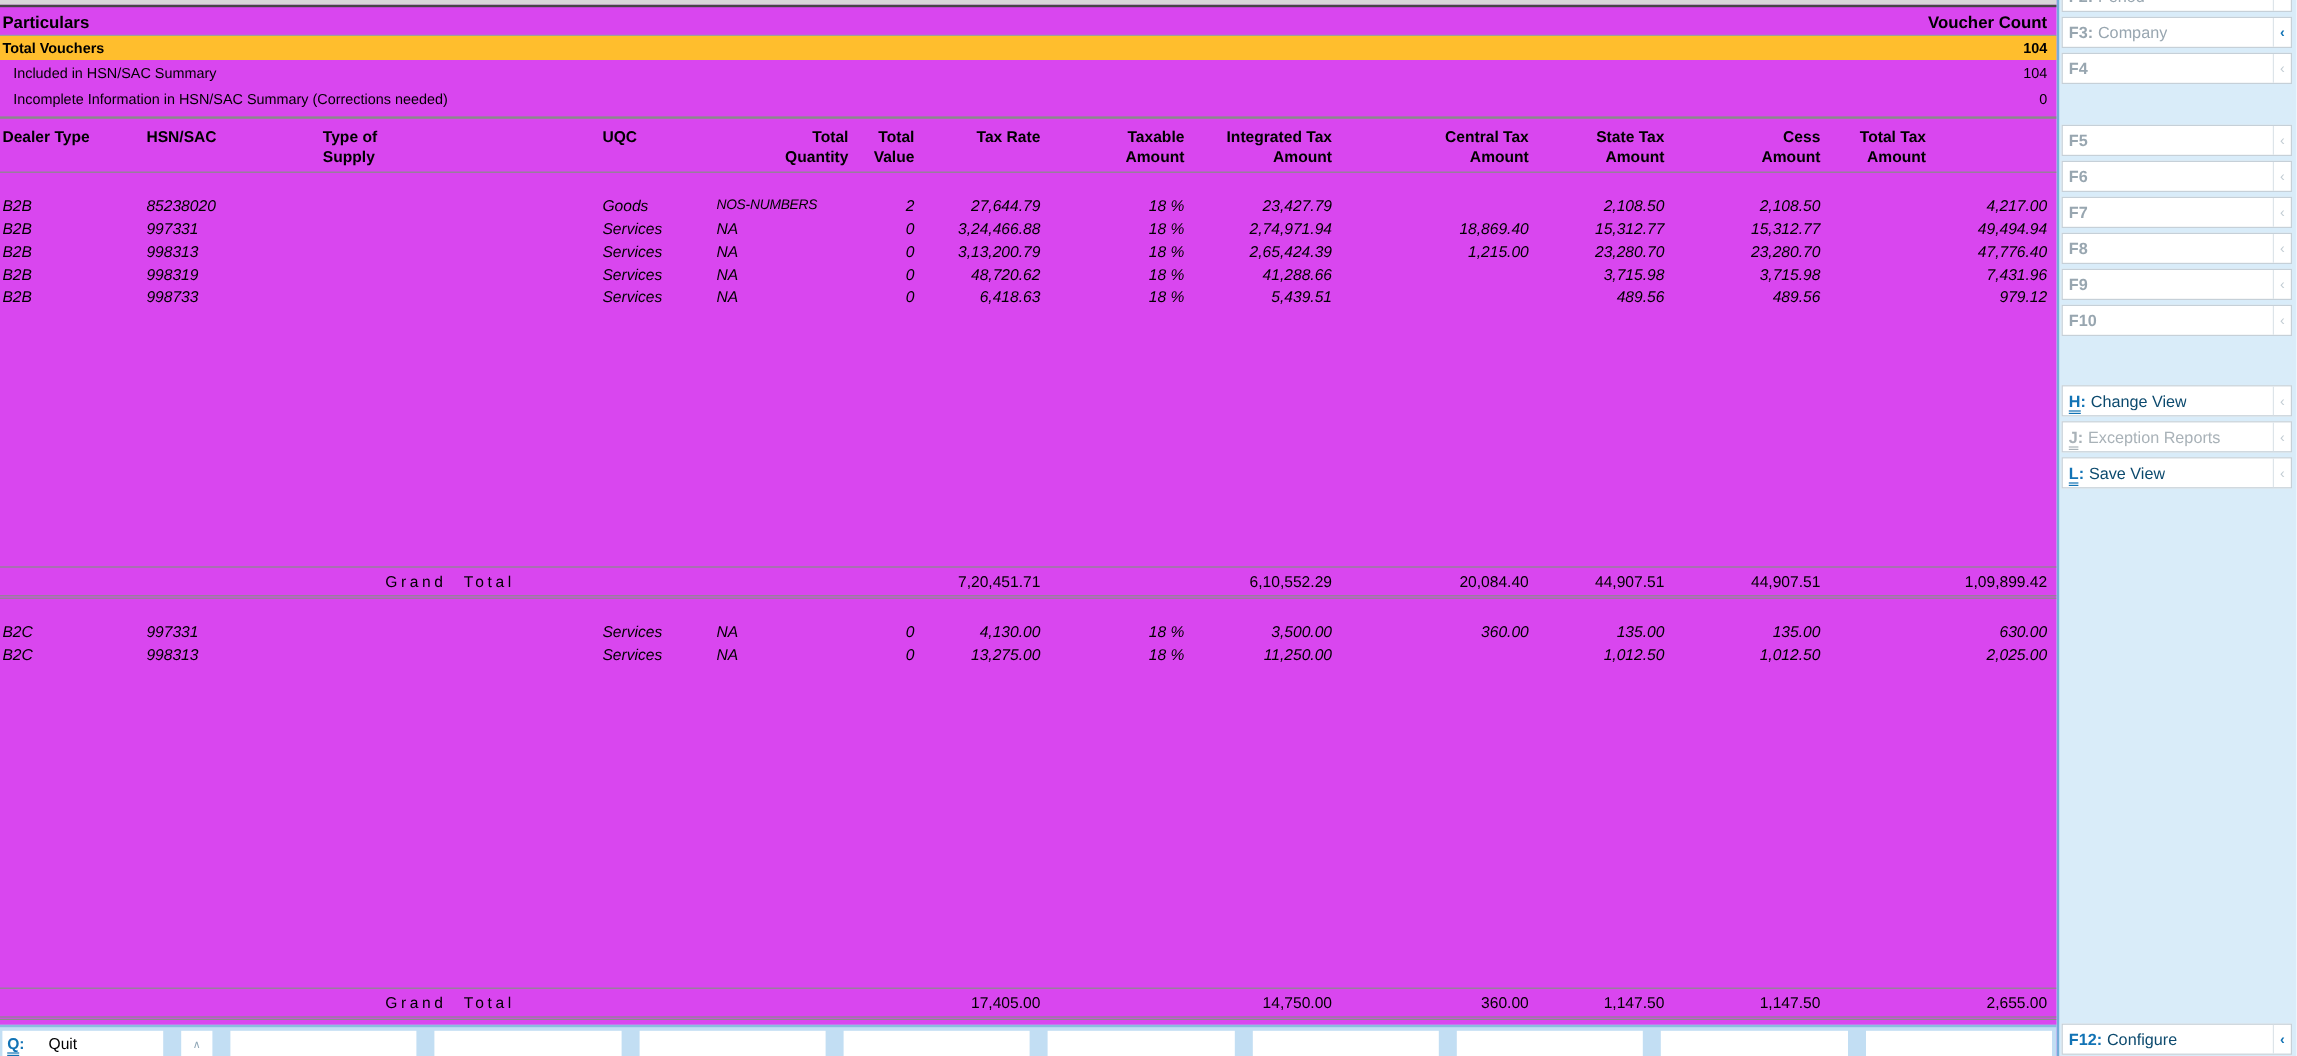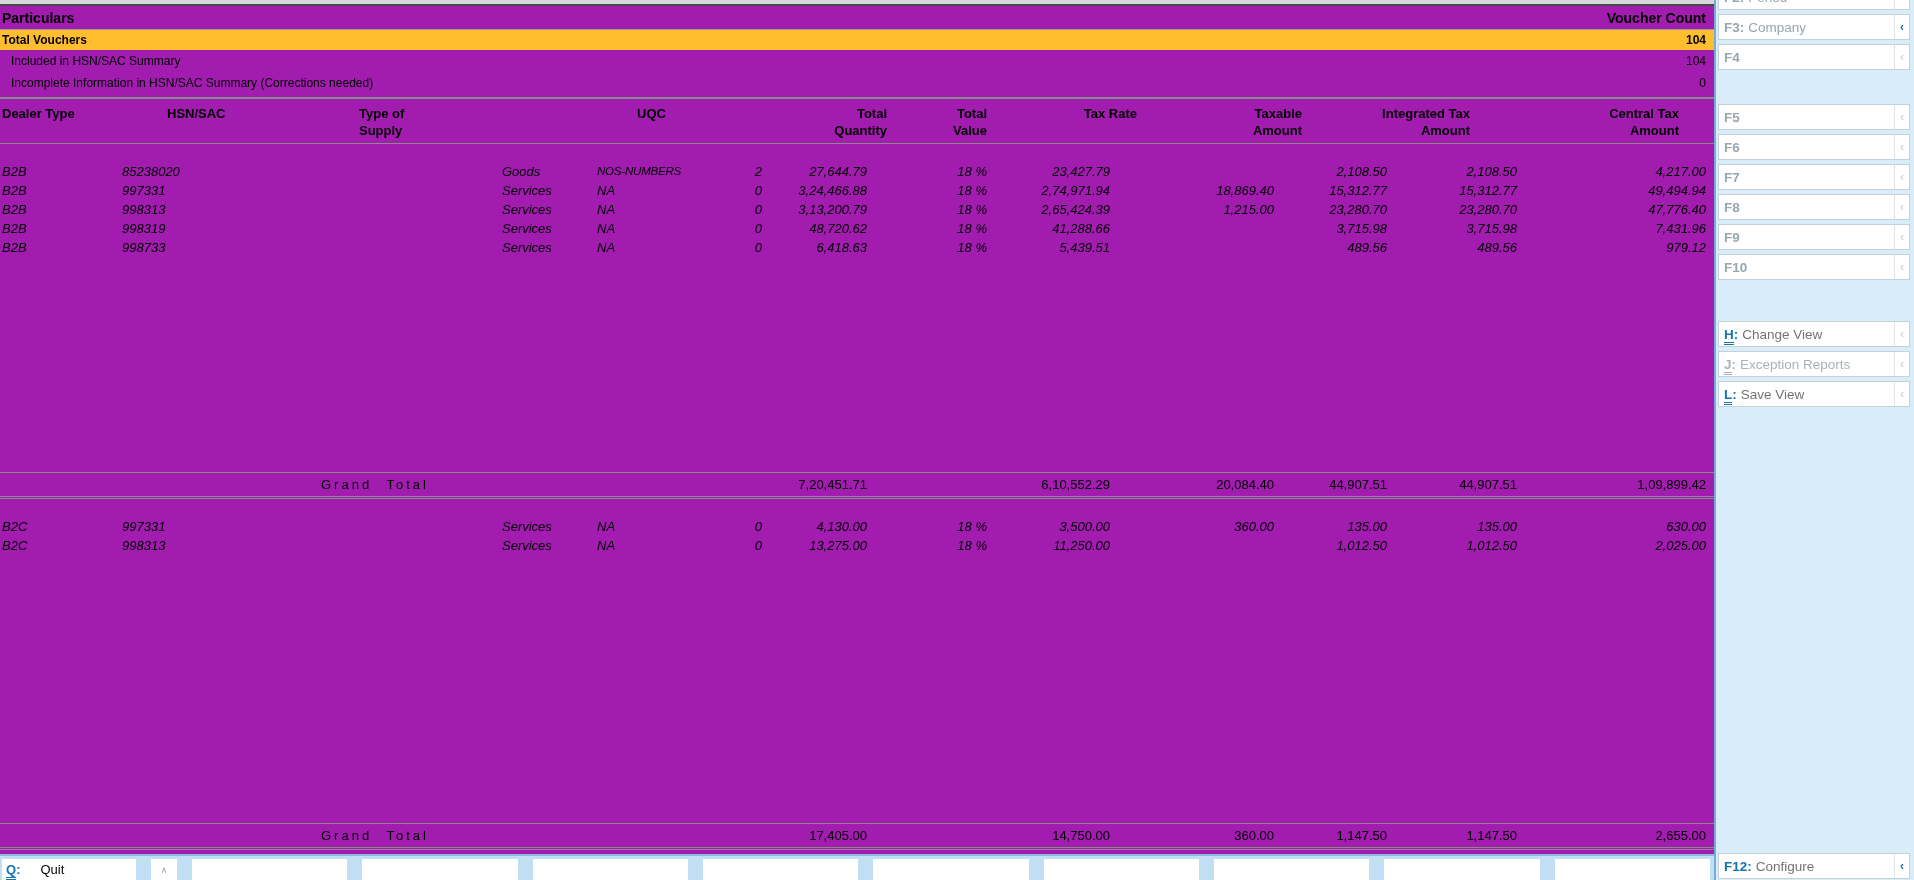--- a/index.html
+++ b/index.html
@@ -1,34 +1,34 @@
 <!DOCTYPE html>
 <html><head>
 <meta charset="utf-8">
 <style>
   html,body{margin:0;padding:0;background:#fff;}
   .screen{position:relative;width:1914px;height:880px;overflow:hidden;
           font-family:"Liberation Sans", sans-serif;color:#000;background:#fff;}
   
-  .main{position:absolute;left:0;top:0;width:1714px;height:880px;background:#a21caf;overflow:hidden;}
+  .main{position:absolute;left:0;top:0;width:1714px;height:880px;background:#d946ef;overflow:hidden;}
   .edge-a{height:4px;background:#d8d8d8;}
   .edge-b{height:2px;background:#474747;}
   .particulars{height:23px;display:flex;justify-content:space-between;align-items:center;
                font-size:14px;font-weight:bold;padding:0 8px 0 2px;border-bottom:1px solid #9e9e9e;}
   .srow{display:flex;justify-content:space-between;align-items:center;font-size:12px;
         padding:0 8px 0 2px;height:22px;}
   .srow.hl{height:20px;background:#ffbe2d;font-weight:bold;}
   .srow.ind{padding-left:11px;gap:44px;}
   .sep2{height:2px;background:#8a8a8a;margin-top:3px;}
   
   .grid{display:grid;grid-template-columns:120px 147px 233px 95px 120px 55px 105px 120px 123px 164px 113px 130px 88px minmax(0,1fr);}
   .c{overflow:hidden;white-space:nowrap;}
   .c.l{text-align:left;padding-left:2px;}
   .c.r{text-align:right;padding-right:8px;}
-  .thead{padding:6px 0 4px 0;border-bottom:1px solid #8a8a8a;font-weight:bold;font-size:13px;gap:45px;}
+  .thead{padding:6px 0 4px 0;border-bottom:1px solid #8a8a8a;font-weight:bold;font-size:13px;}
   .thead .c span{display:block;line-height:17px;}
   .tbody{margin-top:18px;}
   .tbody.b2c{}
   .trow{height:19px;line-height:19px;font-size:13px;font-style:italic;}
   .condensed{font-size:11.5px;letter-spacing:-0.2px;}
   .gtrow{border-top:1px solid #8a8a8a;border-bottom:3px double #8a8a8a;height:23px;line-height:23px;
          font-weight:normal;font-size:13px;}
   .gt1{margin-top:215px;}
   .gt2{margin-top:268px;}
   .gt-label{padding-left:54px !important;letter-spacing:3px;word-spacing:8px;}
@@ -45,21 +45,21 @@
            border-left:2px solid #74add9;box-sizing:border-box;padding:0 4px 0 2px;overflow:hidden;}
   .sbtn{height:26px;margin-top:4px;background:#fff;border:1px solid #c6d0d8;box-sizing:border-box;
         display:flex;align-items:center;font-size:13.5px;position:relative;}
   .sbtn .key{font-weight:bold;margin-left:5px;white-space:pre;}
   .sbtn .lbl{margin-left:4px;white-space:nowrap;overflow:hidden;}
   .sbtn .chev{margin-left:auto;width:14px;align-self:stretch;border-left:1px solid #dde4e9;
               display:flex;align-items:center;justify-content:center;font-size:12px;color:#c2ccd3;}
   .sbtn .chev.blue{color:#1273b5;font-weight:bold;}
   .sbtn.dim .key,.sbtn.dim .lbl{color:#98a6b0;}
   .sbtn.active .key{color:#1273b5;}
-  .sbtn.active .lbl{color:#737373;}
+  .sbtn.active .lbl{color:#0c4a6e;}
   .sbtn.disabled .key,.sbtn.disabled .lbl{color:#a9b2b8;}
   .kl.hot{border-bottom:3px double currentColor;}
   .spacer{width:100%;}
   .f12{position:absolute;left:2px;right:4px;bottom:1px;margin-top:0;}
   .kq{color:#1273b5;font-weight:bold;}
 </style>
 </head>
 <body>
 
 <div class="screen">

